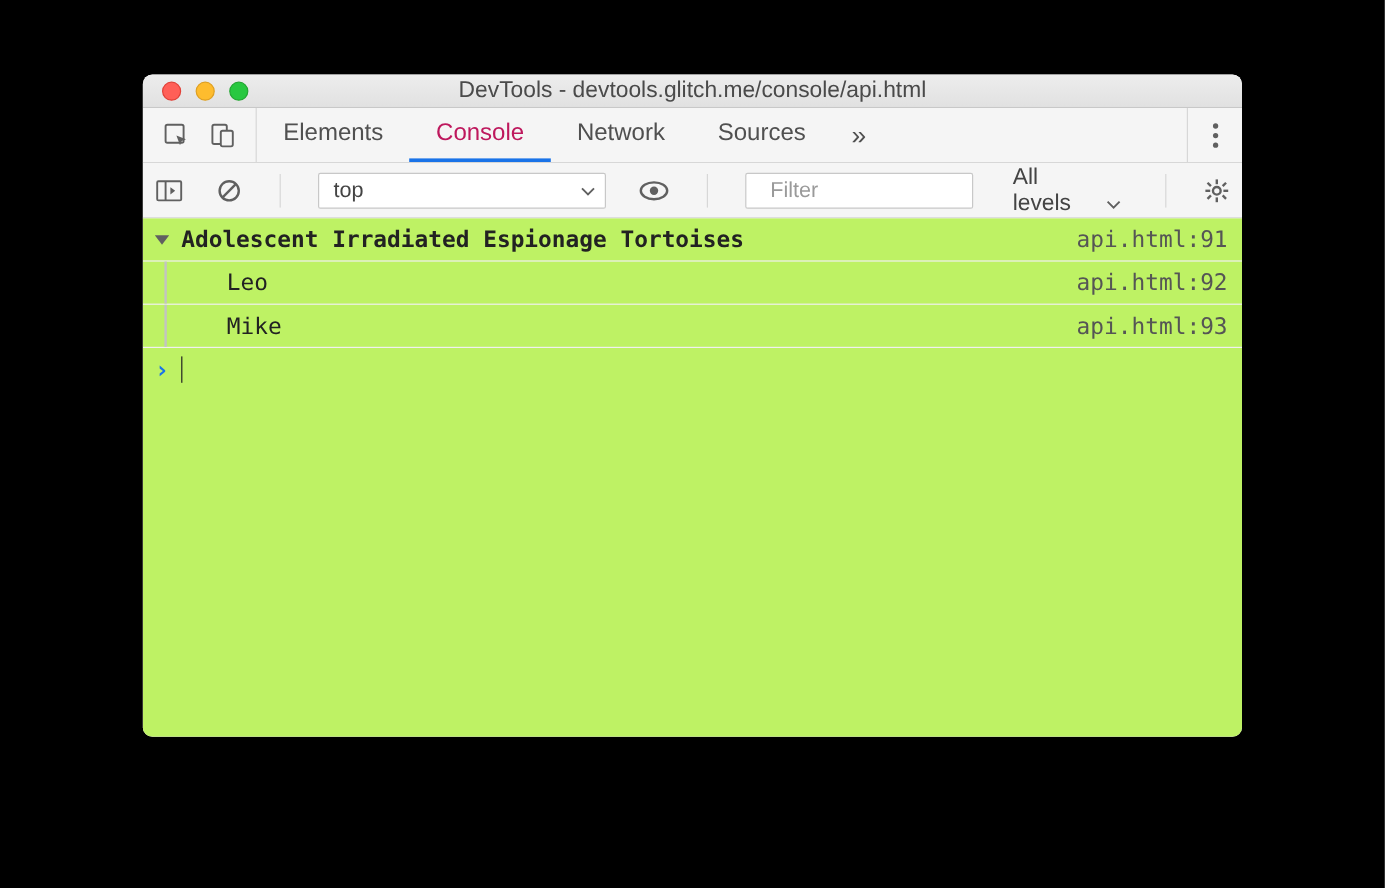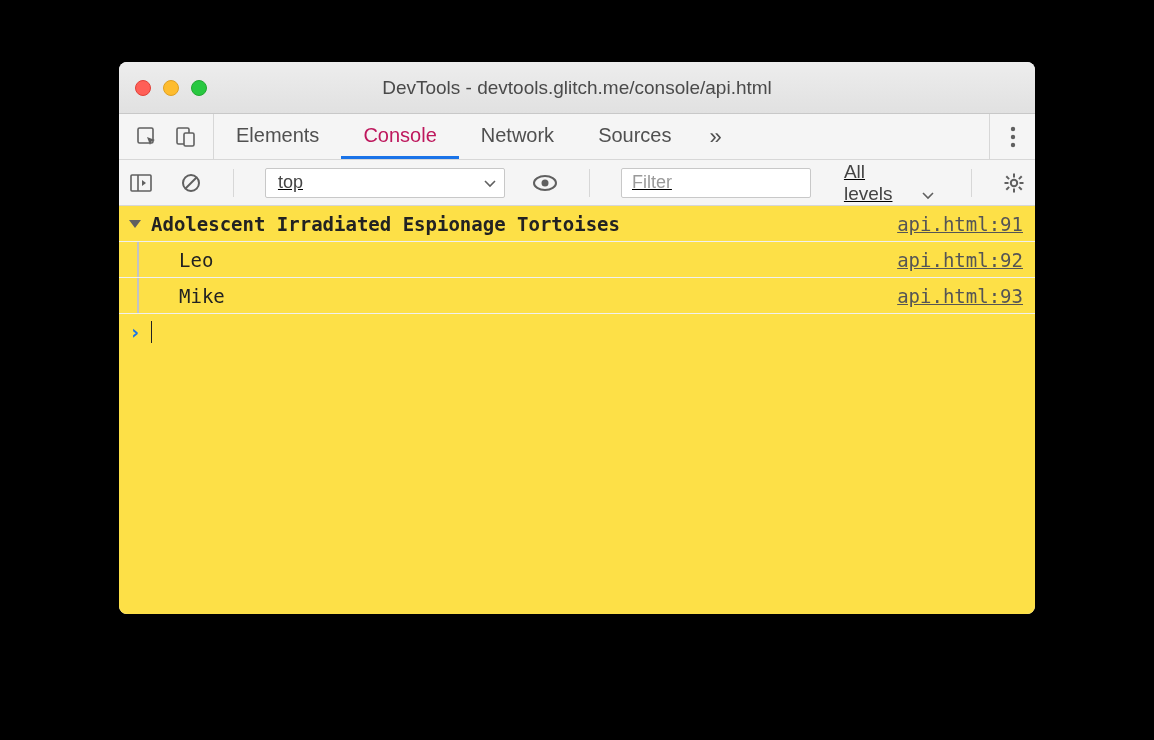--- a/index.html
+++ b/index.html
@@ -18,21 +18,21 @@
       height: 552px;
       background: #fff;
       border-radius: 8px;
       box-shadow: 0 24px 60px rgba(0,0,0,0.55);
       display: flex;
       flex-direction: column;
       overflow: hidden;
     }
     
     .titlebar {
-      height: 52px;
+      height: 28px;
       background: linear-gradient(#ededed, #e1e1e1);
       border-bottom: 1px solid #c8c8c8;
       display: flex;
       align-items: center;
       position: relative;
     }
     .traffic-lights {
       display: flex;
       gap: 12px;
       padding-left: 16px;
@@ -105,21 +105,20 @@
     }
     
     .toolbar {
       height: 46px;
       border-bottom: 1px solid #d7d7d7;
       background: #f5f5f5;
       display: flex;
       align-items: center;
       padding: 0 10px;
       gap: 27px;
-      text-decoration: underline;
     }
     .toolbar .divider {
       width: 1px; height: 28px; background: #d7d7d7; margin: 0 4px;
     }
     .context-select {
       display: flex;
       align-items: center;
       border: 1px solid #c8c8c8;
       background: #fff;
       height: 30px;
@@ -128,21 +127,21 @@
       min-width: 240px;
       justify-content: space-between;
       cursor: pointer;
       font-size: 18px;
       color: #444;
     }
     .filter-input {
       border: 1px solid #c8c8c8;
       background: #fff;
       height: 30px;
-      padding: 0 10px;
+      padding: 0 20px;
       font-size: 18px;
       color: #333;
       width: 190px;
       outline: none;
       border-radius: 2px;
     }
     .filter-input::placeholder { color: #9a9a9a; }
     .levels-select {
       display: flex;
       align-items: flex-end;
@@ -150,21 +149,21 @@
       font-size: 19px;
       color: #444;
       cursor: pointer;
       padding: 0 6px;
     }
     .gear-icon { cursor: pointer; }
     .icon-btn { cursor: pointer; display: flex; align-items: center; }
     
     .console-body {
       flex: 1;
-      background: #fde047;
+      background: #bef264;
       font-family: "SF Mono", Menlo, Consolas, monospace;
       font-size: 19px;
       color: #222;
       overflow: auto;
     }
     .log-row {
       display: flex;
       align-items: center;
       min-height: 36px;
       border-bottom: 1px solid #f0f0f0;
@@ -174,35 +173,34 @@
     .disclosure {
       width: 0; height: 0;
       border-left: 6px solid transparent;
       border-right: 6px solid transparent;
       border-top: 8px solid #606060;
       margin-right: 10px;
       cursor: pointer;
     }
     .log-row.child {
       position: relative;
-      padding-left: 34px;
+      padding-left: 44px;
     }
     .log-row.child::before {
       content: "";
       position: absolute;
       left: 18px;
       top: 0; bottom: 0;
       width: 2px;
       background: #c3c3c3;
     }
     .log-row.child .msg { padding-left: 26px; }
     .msg { flex: 1; }
     .source-link {
       color: #555;
-      text-decoration: underline;
       cursor: pointer;
       white-space: nowrap;
     }
     .prompt-row {
       display: flex;
       align-items: center;
       height: 36px;
       padding: 0 10px;
     }
     .prompt-chevron {

